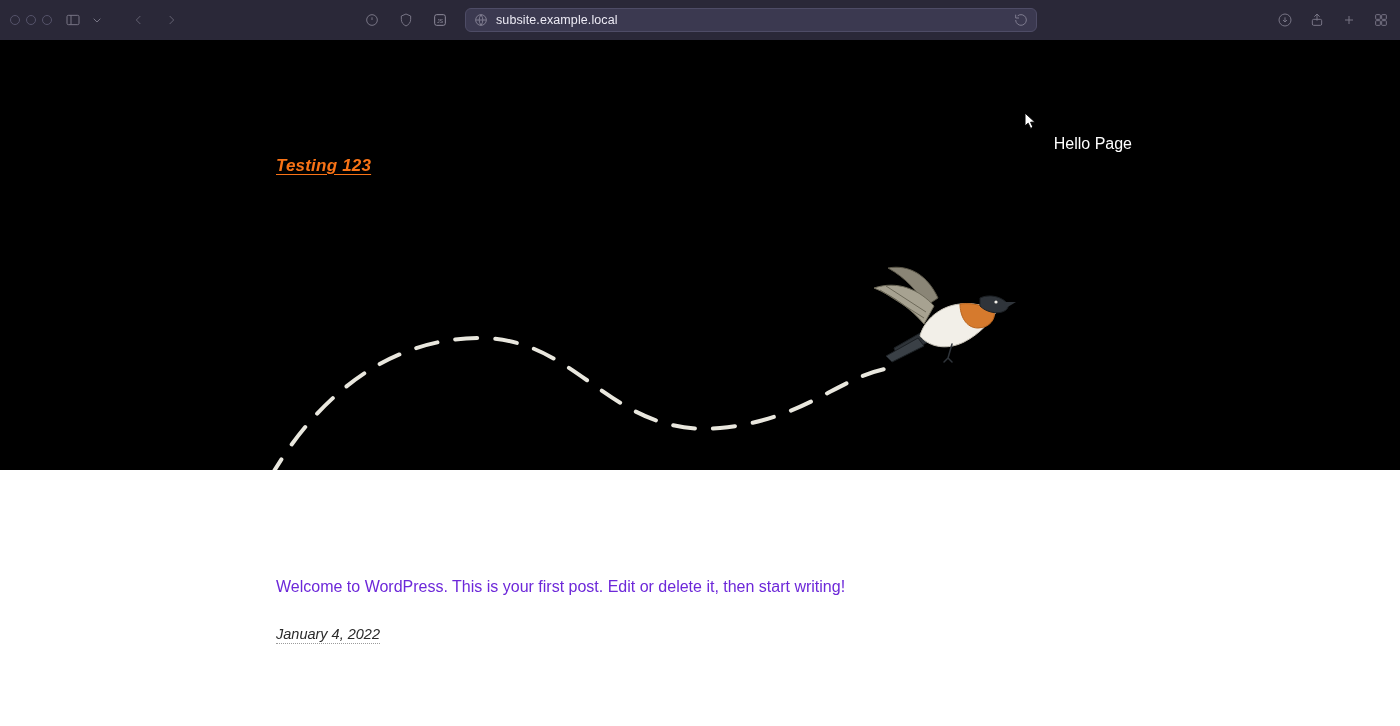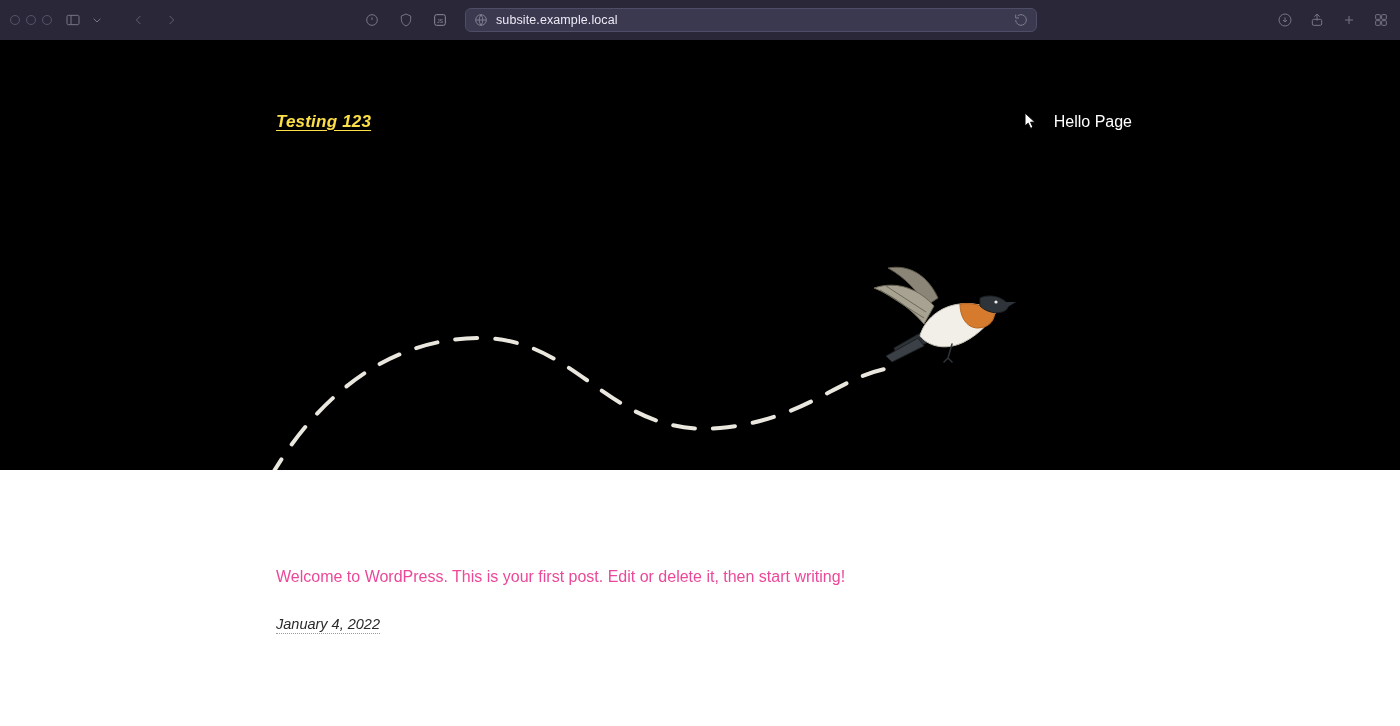--- a/index.html
+++ b/index.html
@@ -77,25 +77,26 @@
       top: 72px;
       display: flex;
       justify-content: space-between;
       align-items: center;
       padding: 0 268px 0 276px;
     }
     .site-title {
       font-style: italic;
       font-weight: 600;
       font-size: 17px;
-      color: #fde047;
+      color: #f97316;
       text-decoration: underline;
       text-underline-offset: 3px;
       letter-spacing: .2px;
       cursor: pointer;
+      margin-top: 44px;
     }
     .nav-link {
       font-size: 16px;
       color: #fff;
       cursor: pointer;
     }
 
     
     .hero {
       position: absolute;
@@ -147,23 +148,23 @@
       font-weight: 400;
       font-size: 48px;
       color: #1b1b1b;
       border-bottom: 1px dotted #8a8a8a;
       display: inline-block;
       padding-bottom: 2px;
       letter-spacing: .5px;
       cursor: pointer;
     }
     .post-body {
-      margin-top: 34px;
+      margin-top: 44px;
       font-size: 16px;
-      color: #ec4899;
+      color: #6d28d9;
     }
     .post-date {
       margin-top: 30px;
       font-style: italic;
       font-size: 14.5px;
       color: #2a2a2a;
       border-bottom: 1px dotted #9b9b9b;
       display: inline-block;
       padding-bottom: 1px;
       cursor: pointer;

